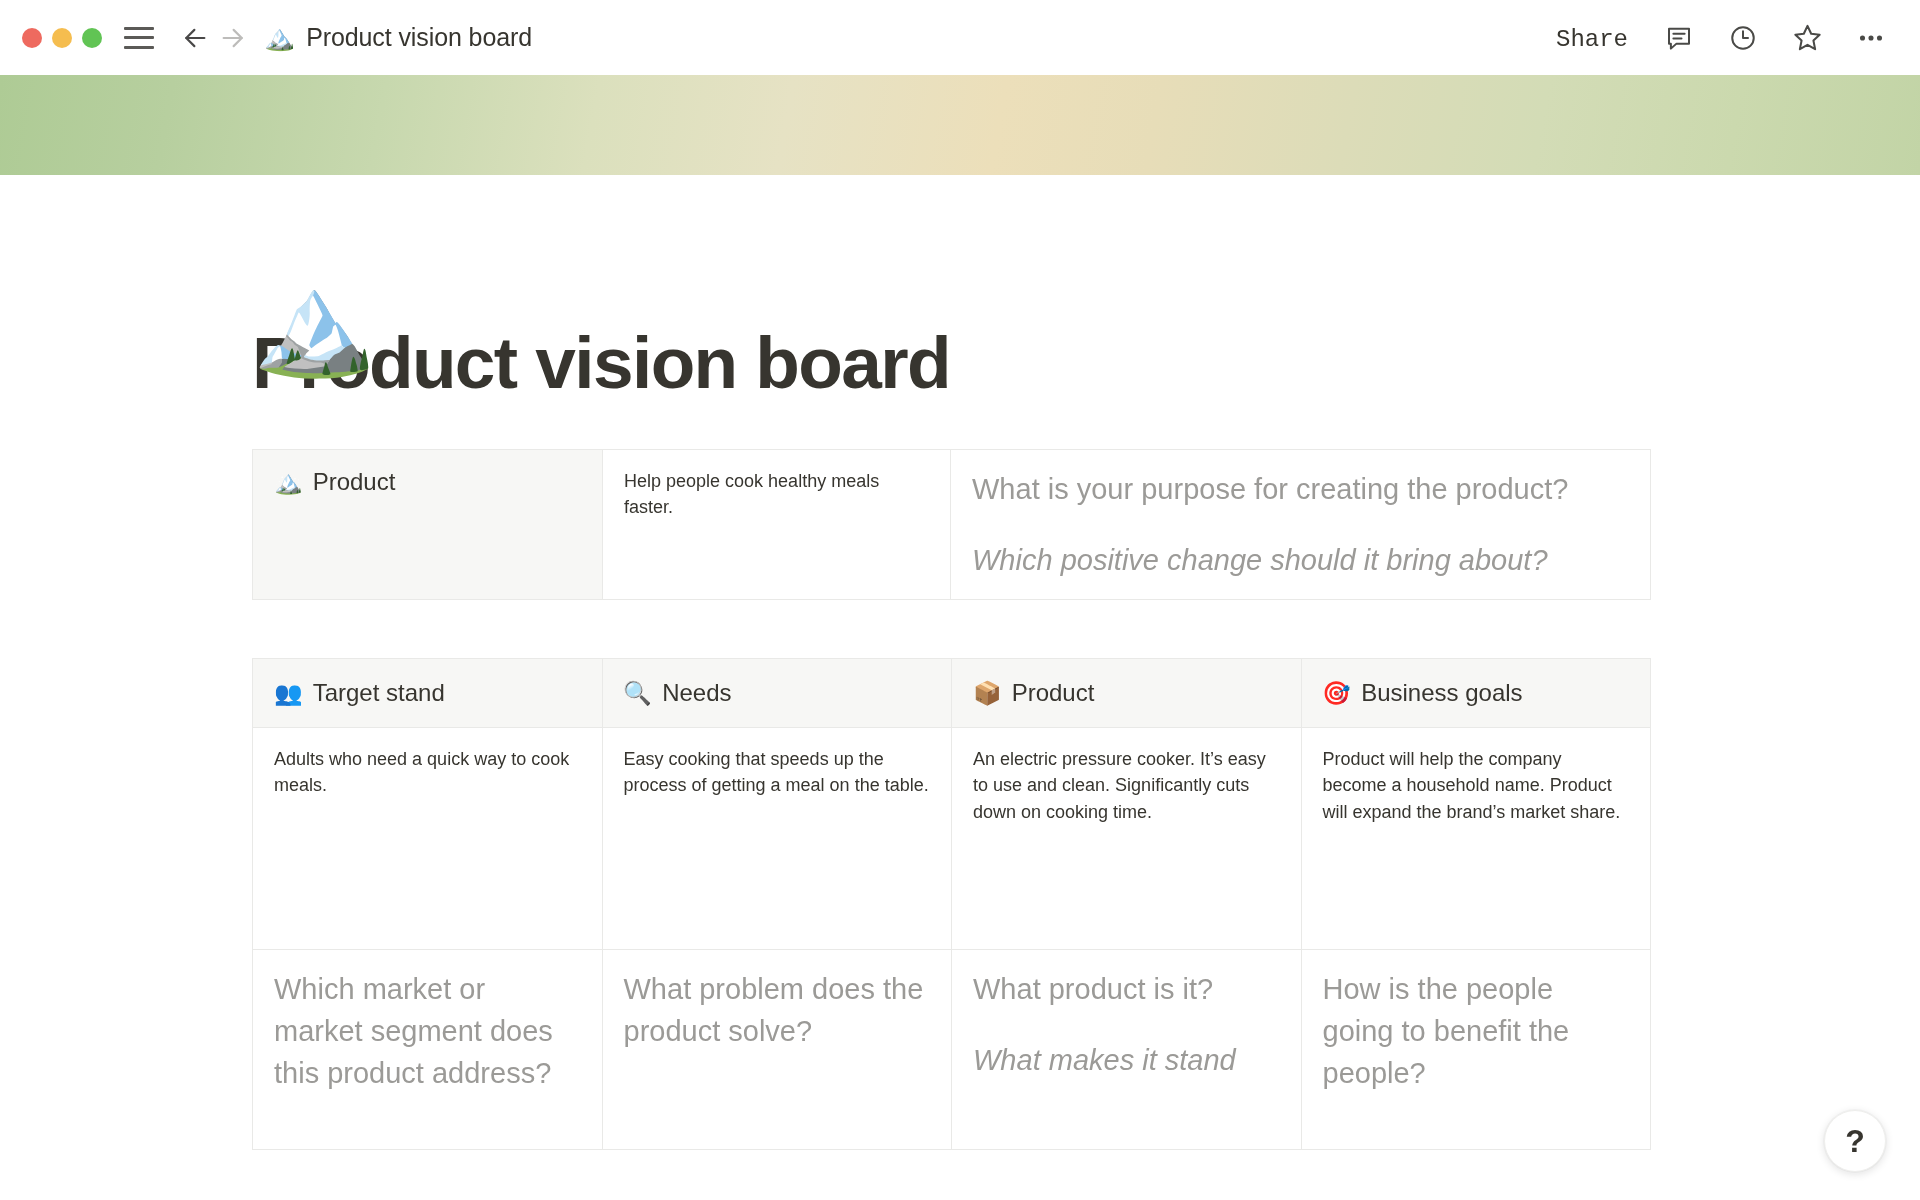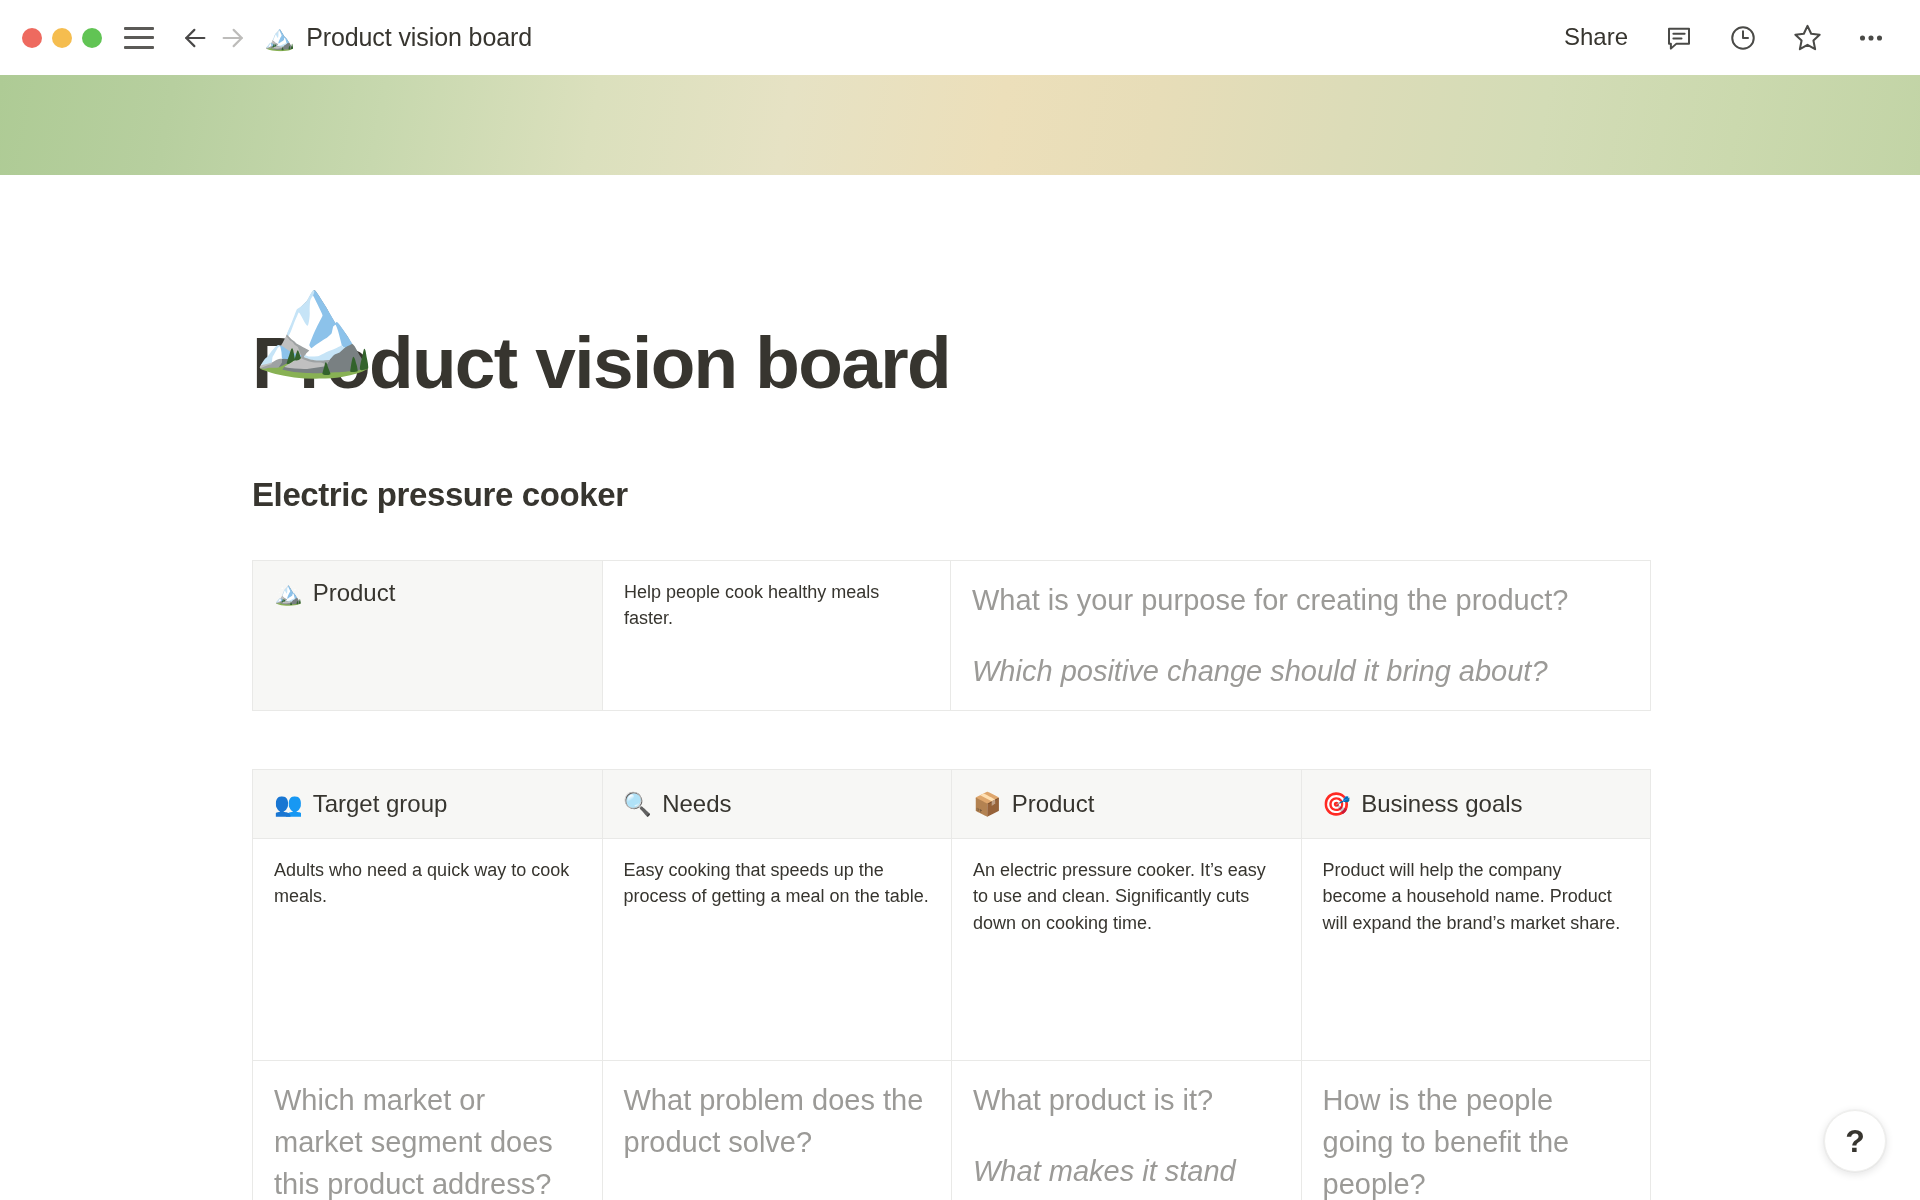--- a/index.html
+++ b/index.html
@@ -55,21 +55,21 @@
 
   .breadcrumb {
     display: flex; align-items: center; gap: 11px;
     cursor: pointer;
   }
   .bc-emoji { font-size: 25px; line-height: 1; display:block; }
   .bc-title { font-size: 25px; color: #37352f; font-weight: 400; letter-spacing: -0.1px; white-space: nowrap; }
 
   .tb-right {
     margin-left: auto;
-    display: flex; align-items: flex-start; gap: 26px;
+    display: flex; align-items: flex-end; gap: 26px; font-family: Liberation Mono, monospace;
   }
   .share-btn {
     font-size: 24px; color: #37352f; cursor: pointer; padding: 4px 6px;
     white-space: nowrap; font-weight: 400;
   }
   .tb-icon {
     width: 38px; height: 38px;
     display: flex; align-items: center; justify-content: center;
     color: #4a4a47; cursor: pointer;
   }
@@ -269,21 +269,20 @@
 </div>
 
 <div class="cover"></div>
 
 <div class="page">
 
   <div class="page-icon">🏔️</div>
 
   <h1 class="page-title">Product vision board</h1>
 
-  <h2 class="section-heading">Electric pressure cooker</h2>
 
   <table class="vb-table table-vision">
     <colgroup>
         <col class="c1">
         <col class="c2">
         <col class="c3">
       </colgroup>
     <tbody>
       <tr class="row-vision">
         <td class="cell-header">
@@ -308,21 +307,21 @@
         <col>
         <col>
         <col>
         <col>
       </colgroup>
     <thead>
       <tr class="hdr-row">
         <th class="cell-header">
           <span class="hdr-inner">
             <span class="hdr-emoji">👥</span>
-            <span>Target group</span>
+            <span>Target stand</span>
           </span>
         </th>
         <th class="cell-header">
           <span class="hdr-inner">
             <span class="hdr-emoji">🔍</span>
             <span>Needs</span>
           </span>
         </th>
         <th class="cell-header">
           <span class="hdr-inner">

